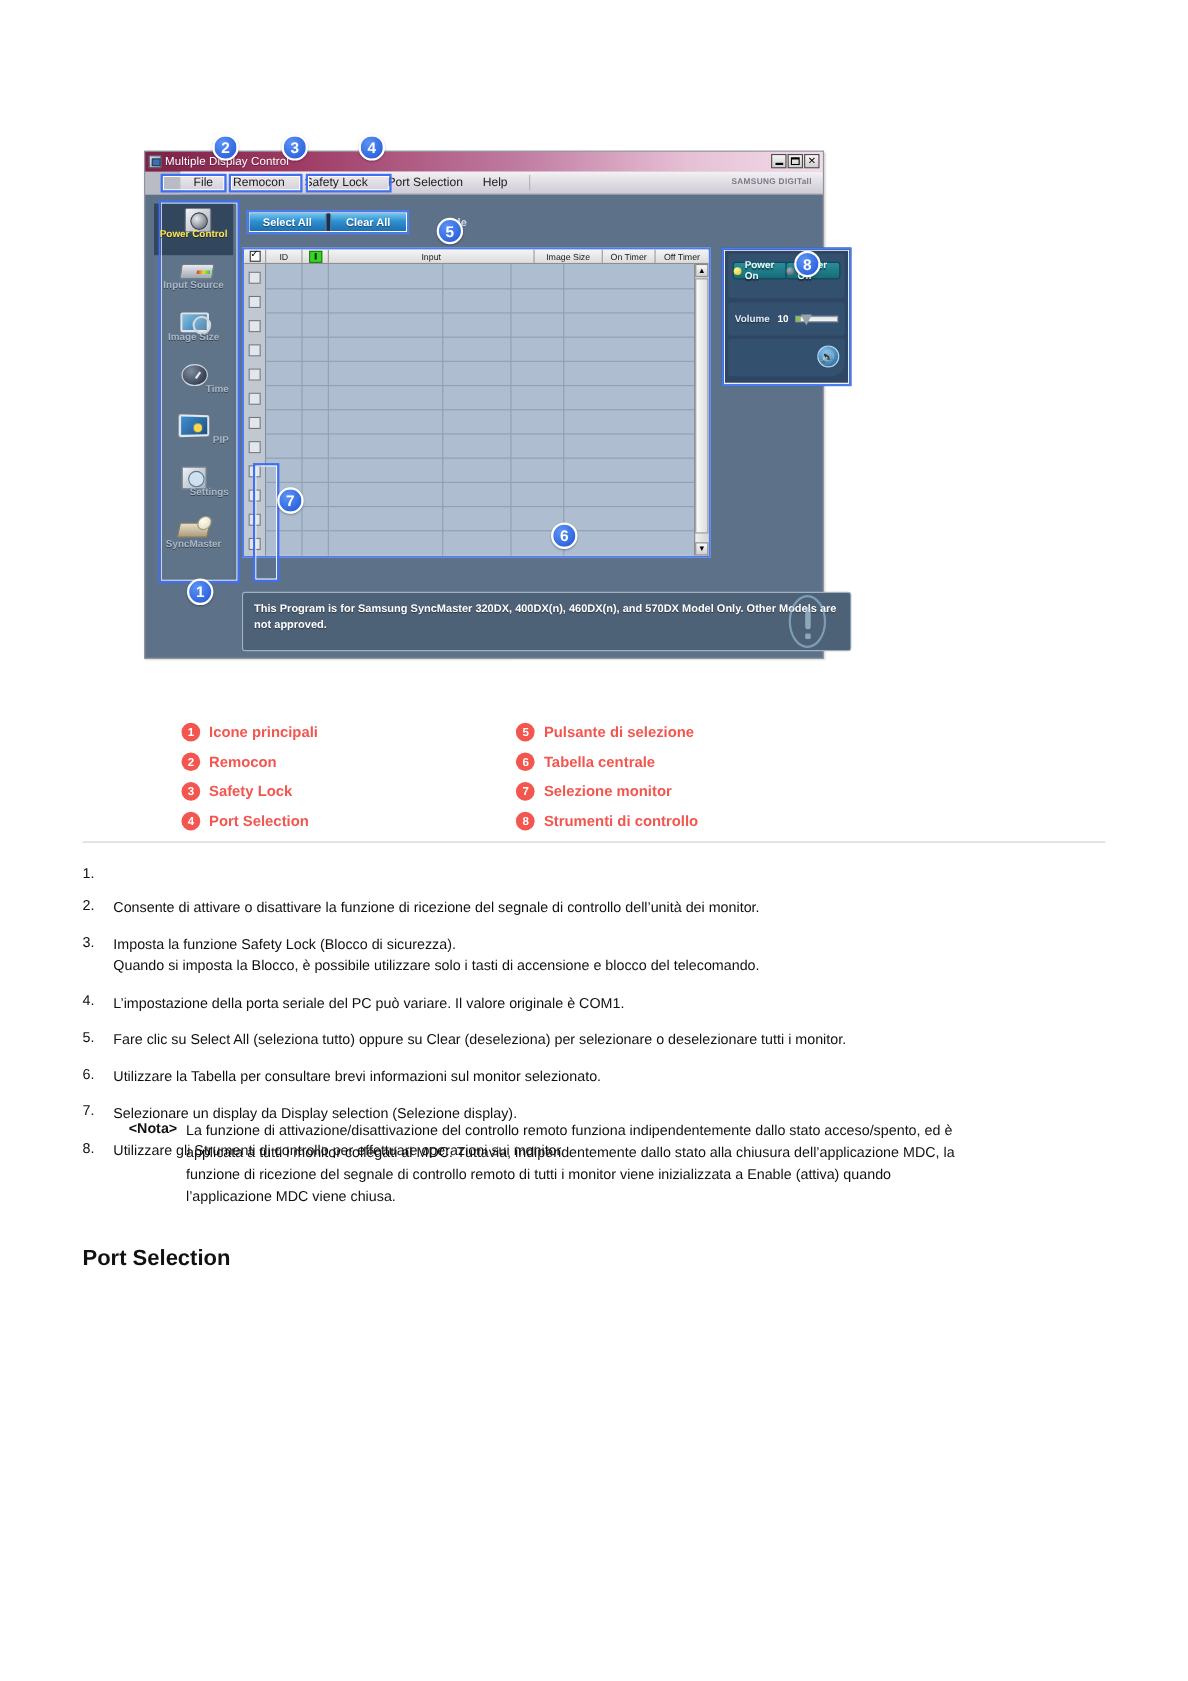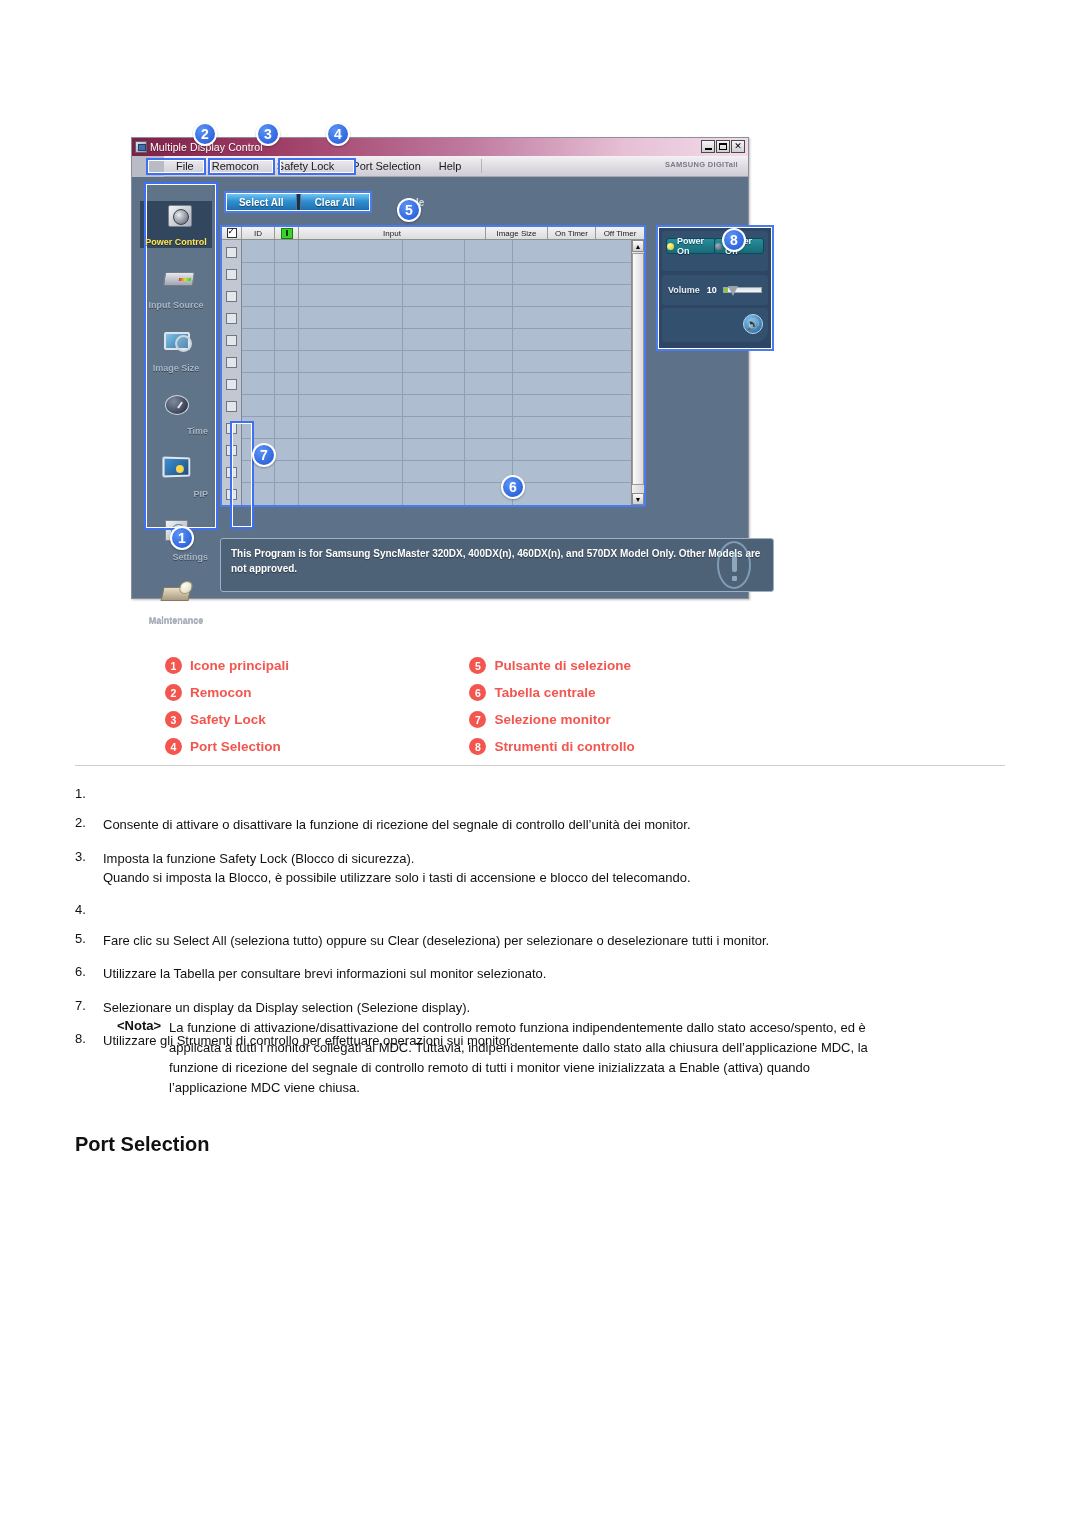--- a/index.html
+++ b/index.html
@@ -83,22 +83,21 @@
   }
   .sidebar {
     position: absolute; left: 8px; top: 6px;
     width: 72px; height: 342px;
     background: #5f7489;
     padding-top: 2px;
   }
   .side-item {
     height: 47px; position: relative;
     display: flex; flex-direction: column; align-items: center; justify-content: flex-end;
-    padding-bottom: 1px;
-    margin-top: 16px;
+    padding-bottom: 15px;
   }
   .side-item.active { background: #32465e; }
   .side-ico { position:absolute; top:2px; left:50%; transform: translateX(-50%); width: 34px; height: 27px; }
   .side-label {
     font-size: 9px; font-weight: bold; color: #a9b6c6;
     text-shadow: 0 1px 0 rgba(0,0,0,.4); white-space: nowrap; z-index:2;
   }
   .side-item.active .side-label { color: #ffe84f; }
   .side-label.r { align-self: flex-end; padding-right: 4px; }
 
@@ -321,21 +320,21 @@
         <div class="side-item">
           <span class="side-ico">
               <span class="ic-set"></span>
             </span>
           <span class="side-label r">Settings</span>
         </div>
         <div class="side-item">
           <span class="side-ico">
               <span class="ic-maint"></span>
             </span>
-          <span class="side-label">Maintenance</span>
+          <span class="side-label">SyncMaster</span>
         </div>
       </div>
 
       <div class="selrow">
         <div class="selbtn-group">
           <div class="selbtn">Select All</div>
           <div class="selbtn-sep"></div>
           <div class="selbtn">Clear All</div>
         </div>
         <span class="enable-txt">le</span>
@@ -519,20 +518,21 @@
     </div>
     <div class="li">
       <span class="li-num">3.</span>
       <span class="li-body">
         <span class="l2">Imposta la funzione Safety Lock (Blocco di sicurezza).</span>
         <span class="l2">Quando si imposta la Blocco, è possibile utilizzare solo i tasti di accensione e blocco del telecomando.</span>
       </span>
     </div>
     <div class="li">
       <span class="li-num">4.</span>
+      <span class="li-body"><span>L’impostazione della porta seriale del PC può variare. Il valore originale è COM1.</span></span>
     </div>
     <div class="li">
       <span class="li-num">5.</span>
       <span class="li-body"><span>Fare clic su Select All (seleziona tutto) oppure su Clear (deseleziona) per selezionare o deselezionare tutti i monitor.</span></span>
     </div>
     <div class="li">
       <span class="li-num">6.</span>
       <span class="li-body"><span>Utilizzare la Tabella per consultare brevi informazioni sul monitor selezionato.</span></span>
     </div>
     <div class="li">

